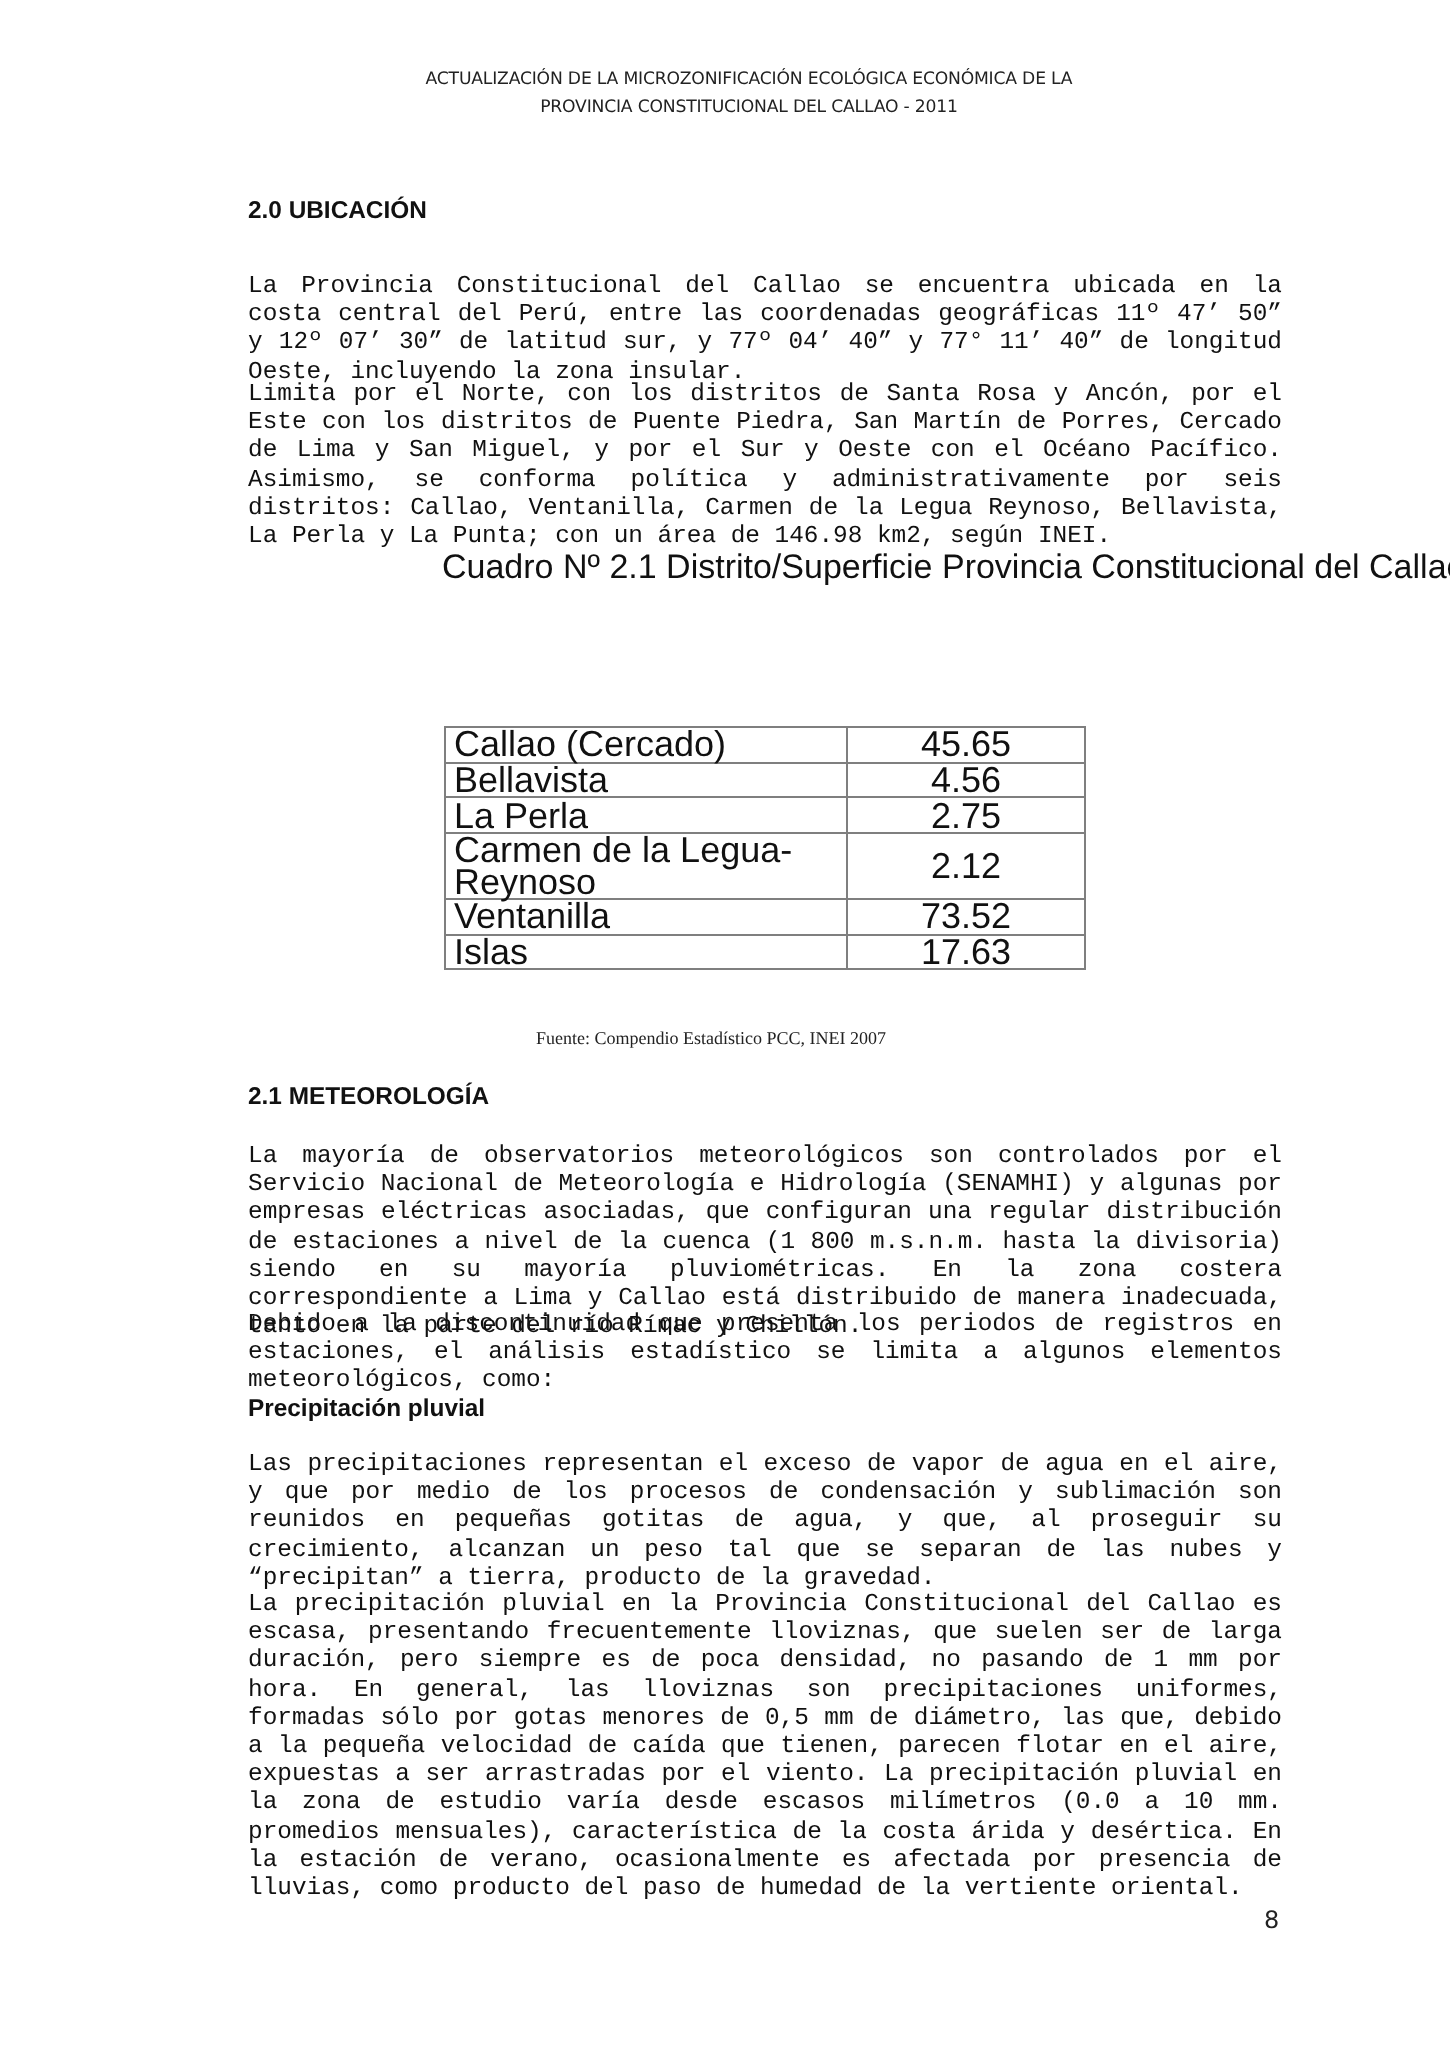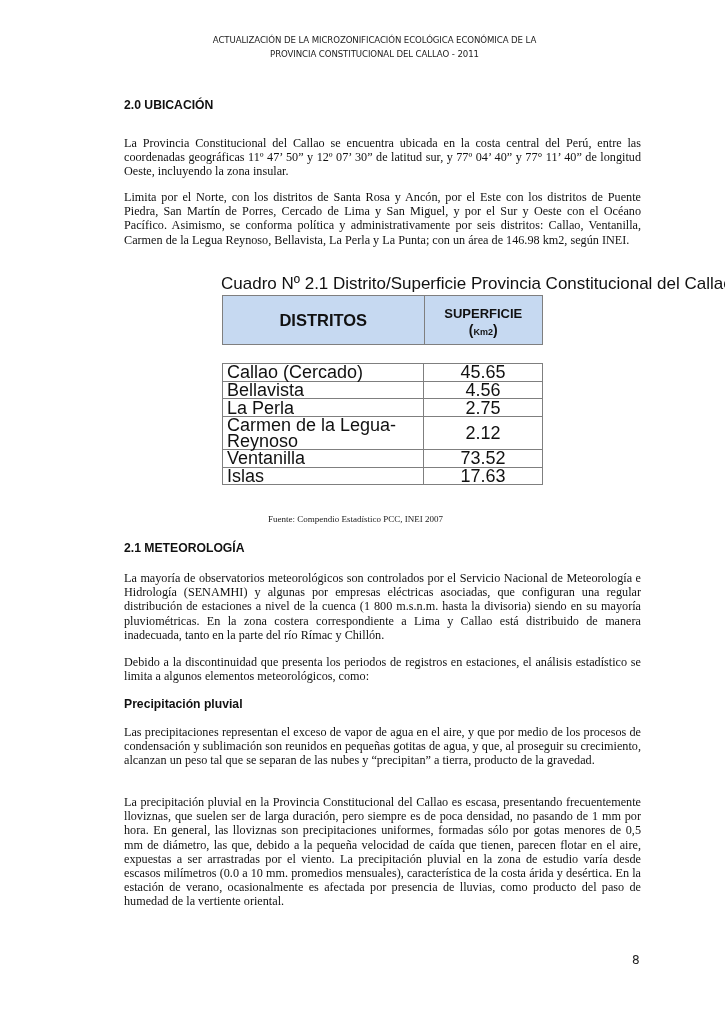--- a/index.html
+++ b/index.html
@@ -5,21 +5,21 @@
     html, body { margin: 0; padding: 0; background: #ffffff; }
     body { width: 725px; height: 1024px; position: relative; overflow: hidden; color: #111; }
     .page { position: absolute; left: 0; top: 0; width: 725px; height: 1024px; background: #fff; margin-left: 12px; }
     .running-header {
       position: absolute; left: 150px; top: 33px; width: 425px;
       text-align: center; font-family: "DejaVu Sans", sans-serif;
       font-size: 8.6px; line-height: 14px; color: #222; letter-spacing: -0.1px;
     }
     .body-text {
       position: absolute; left: 112px; width: 517px;
-      font-family: Liberation Serif, serif; font-size: 12.2px;
+      font-family: Liberation Mono, monospace; font-size: 12.2px;
       line-height: 14.2px; text-align: justify; color: #111;
     }
     .heading {
       position: absolute; left: 112px;
       font-family: "Liberation Sans", sans-serif; font-size: 12.2px;
       font-weight: bold; color: #111;
     }
     .caption {
       position: absolute; left: 209px; top: 274px;
       font-family: "Liberation Sans", sans-serif; font-size: 17px; color: #111;
@@ -63,31 +63,20 @@
   </div>
 
   <div class="heading" style="top:98px;">2.0 UBICACIÓN</div>
 
   <div class="body-text" style="top:136px;">La Provincia Constitucional del Callao se encuentra ubicada en la costa central del Perú, entre las coordenadas geográficas 11º 47’ 50” y 12º 07’ 30” de latitud sur, y 77º 04’ 40” y 77° 11’ 40” de longitud Oeste, incluyendo la zona insular.</div>
 
   <div class="body-text" style="top:190px;">Limita por el Norte, con los distritos de Santa Rosa y Ancón, por el Este con los distritos de Puente Piedra, San Martín de Porres, Cercado de Lima y San Miguel, y por el Sur y Oeste con el Océano Pacífico. Asimismo, se conforma política y administrativamente por seis distritos: Callao, Ventanilla, Carmen de la Legua Reynoso, Bellavista, La Perla y La Punta; con un área de 146.98 km2, según INEI.</div>
 
   <div class="caption">Cuadro Nº  2.1 Distrito/Superficie Provincia Constitucional del Callao</div>
 
-  <table class="hdr-table">
-    <tbody>
-        <tr>
-      <td class="c1">DISTRITOS</td>
-      <td class="c2">
-        <div>SUPERFICIE</div>
-        <div><span class="paren">(</span><span class="unit">Km2</span><span class="paren">)</span></div>
-      </td>
-    </tr>
-  </tbody>
-    </table>
 
   <table class="data-table">
     <tbody>
       <tr>
         <td>Callao (Cercado)</td>
         <td class="val">45.65</td>
       </tr>
       <tr>
         <td>Bellavista</td>
         <td class="val">4.56</td>

